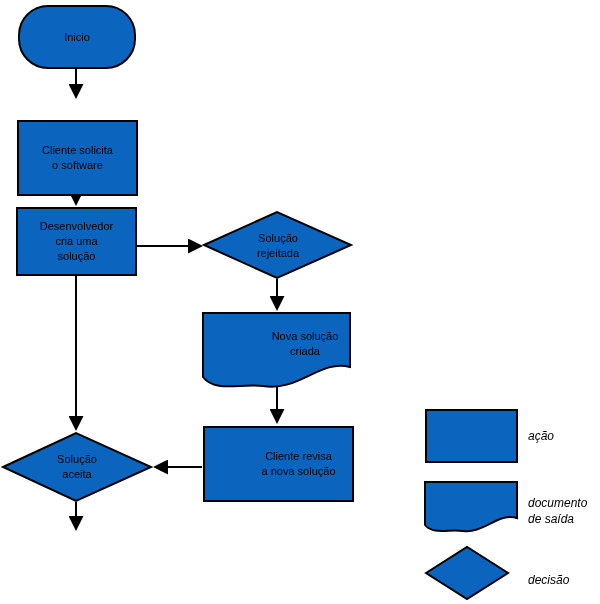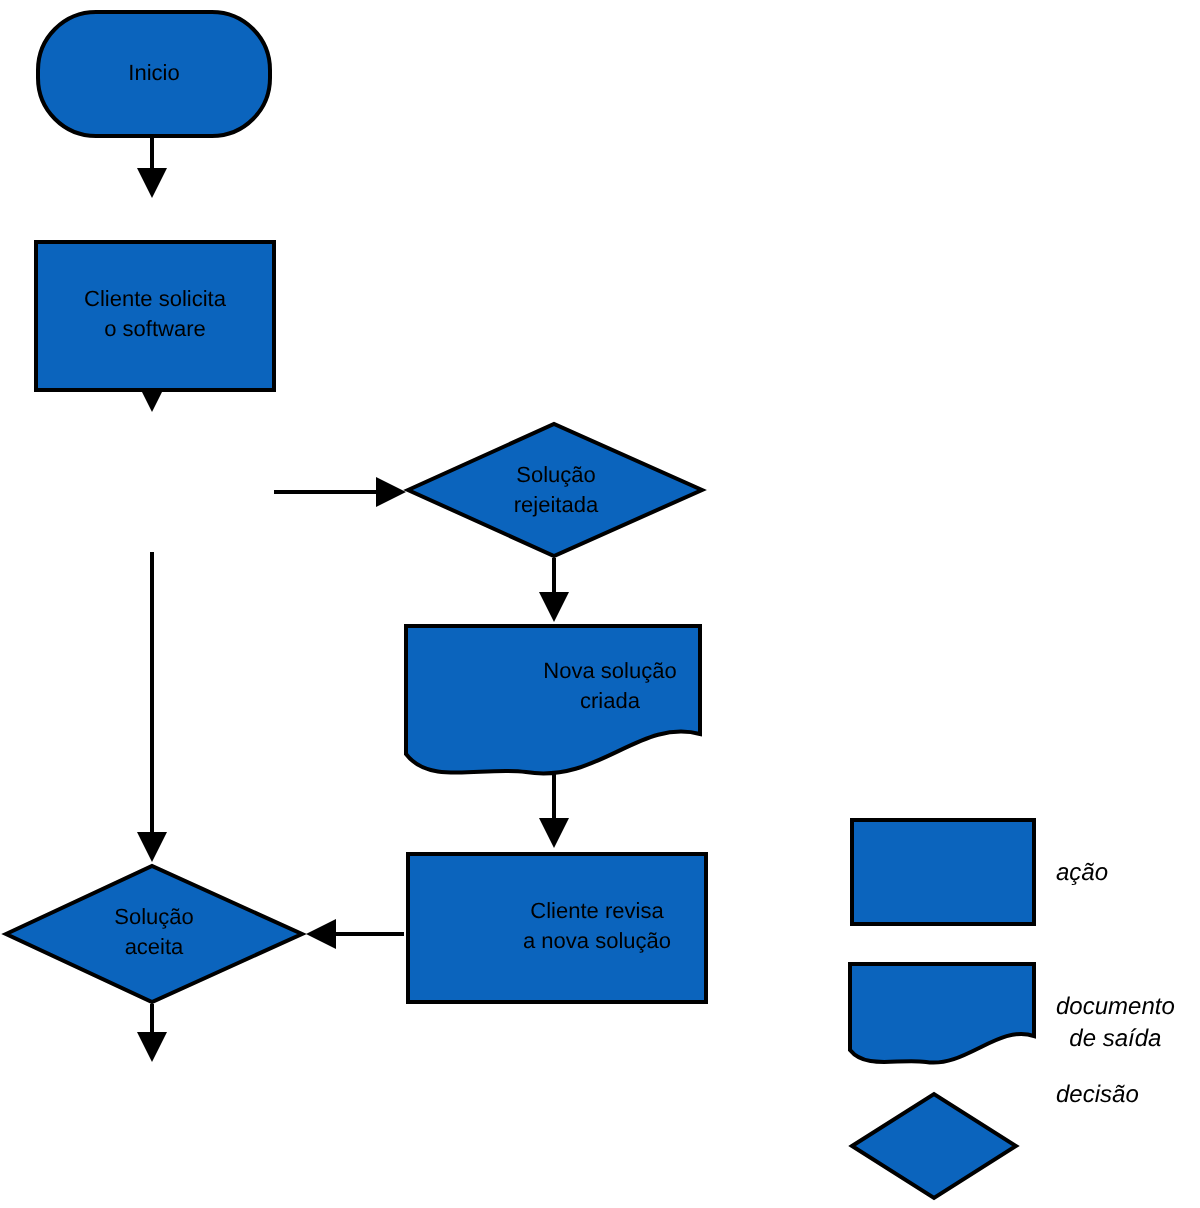--- a/index.html
+++ b/index.html
@@ -48,21 +48,20 @@
     stroke-width:2;
   }
   .legend-label{
     position:absolute;
     left:528px;
     font-size:12px;
     font-style:italic;
     line-height:16px;
     white-space:pre-line;
     color:var(--text-color);
-    text-align:center;
   }
   #connectors line{stroke:var(--line-color);stroke-width:2;}
   #connectors .arrowhead{fill:var(--line-color);}
 </style>
 </head>
 <body>
 
 <div id="canvas">
 
   <svg id="connectors" class="layer" width="600" height="604">
@@ -83,20 +82,25 @@
 
   <div class="shape terminator" style="left:18px;top:5px;width:118px;height:64px;">
     <span class="node-label">Inicio</span>
   </div>
 
   <div class="shape" style="left:17px;top:100px;width:121px;height:76px;margin-top:20px;">
     <span class="node-label">Cliente solicita
 o software</span>
   </div>
 
+  <div class="shape" style="left:16px;top:207px;width:121px;height:69px;">
+    <span class="node-label">Desenvolvedor
+cria uma
+solução</span>
+  </div>
 
   <svg class="svg-shape" style="left:202px;top:210px;" width="152" height="72">
     <polygon points="2,35 75,2 149,35 75,68"></polygon>
   </svg>
   <div class="float-label" style="left:202px;top:214px;width:152px;height:64px;">
     <span class="node-label">Solução
 rejeitada</span>
   </div>
 
   <svg class="svg-shape" style="left:202px;top:312px;" width="150" height="80">
@@ -127,16 +131,16 @@
 
     <svg class="svg-shape" style="left:424px;top:481px;" width="96" height="56">
       <path d="M1,1 H93 V37 C75,31 59,53 39,50 C25,48 9,54 1,44 Z"></path>
     </svg>
     <span class="legend-label" style="top:495px;">documento
 de saída</span>
 
     <svg class="svg-shape" style="left:424px;top:545px;" width="86" height="58">
       <polygon points="2,28 43,2 84,28 43,54"></polygon>
     </svg>
-    <span class="legend-label" style="top:539px;">decisão</span>
+    <span class="legend-label" style="top:572px;">decisão</span>
   </div>
 
 </div>
 
 </body></html>

